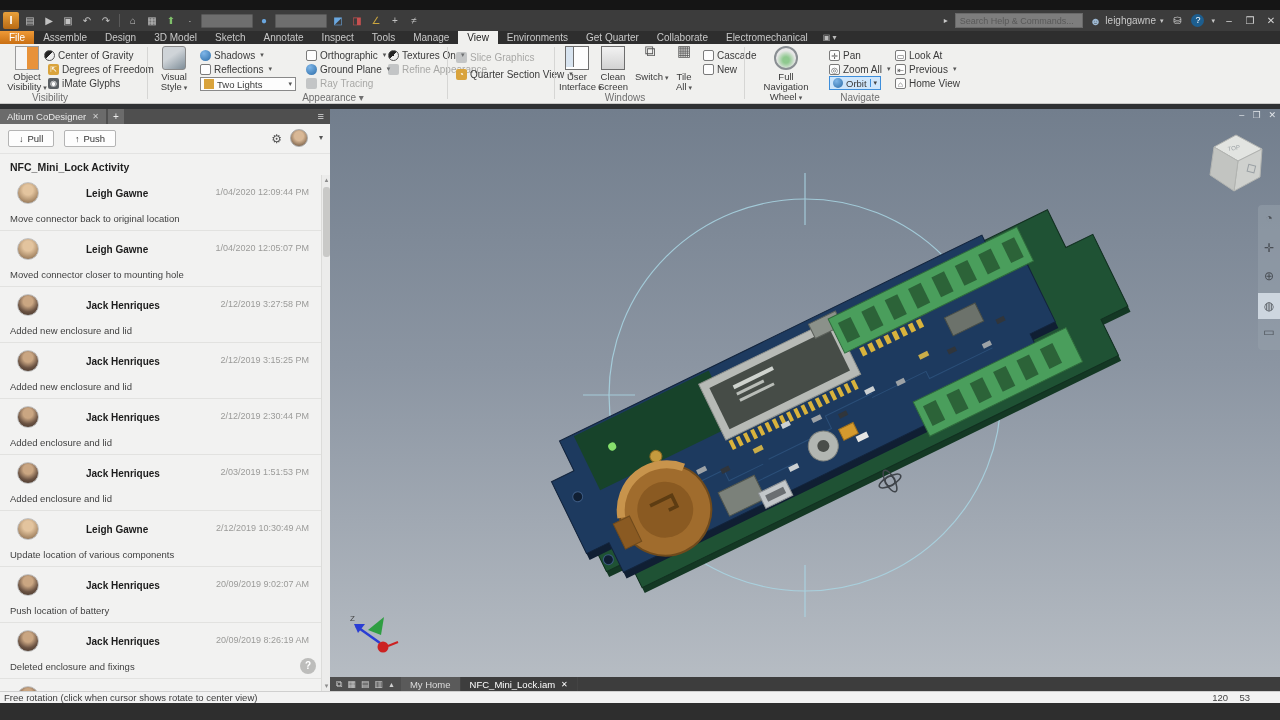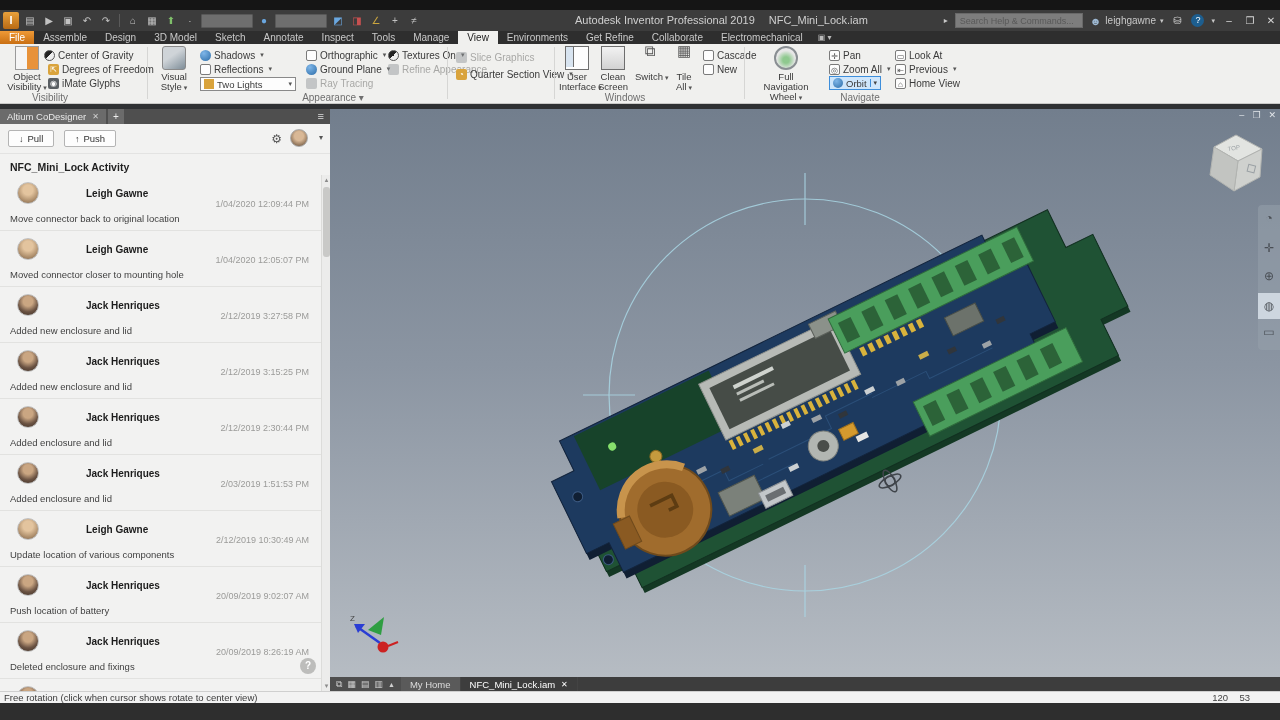--- a/index.html
+++ b/index.html
@@ -74,21 +74,21 @@
   .pgear { position:absolute; right:48px; top:8px; color:#555; font-size:12px; }
   .pavatar { position:absolute; right:22px; top:5px; width:18px; height:18px; border-radius:50%; background:radial-gradient(circle at 50% 38%, #d9b896 35%, #8a6f55 75%, #5f4b38); border:1px solid #aaa; }
   .pcaret { position:absolute; right:7px; top:9px; color:#555; font-size:8px; }
   .pheading { position:absolute; left:10px; top:52px; font-size:10.5px; font-weight:bold; color:#1f1f1f; }
   .alist { position:absolute; left:0; top:66px; width:321px; height:516px; overflow:hidden; }
   .aentry { position:absolute; left:0; width:321px; height:56px; border-bottom:1px solid #e2e2e0; }
   .aav { position:absolute; left:17px; top:7px; width:22px; height:22px; border-radius:50%; border:1px solid #c2c2c2; }
   .aav.leigh { background:radial-gradient(circle at 50% 35%, #e3c49e 30%, #a98a68 70%, #6e5844); }
   .aav.jack  { background:radial-gradient(circle at 50% 32%, #caa682 28%, #6b5343 62%, #3b2d23); }
   .aname { position:absolute; left:50px; top:13px; font-size:10px; font-weight:bold; color:#1c1c1c;padding-left:36px; }
-  .adate { position:absolute; right:12px; top:12px; font-size:9px; color:#9b9b99;margin-top:12px; }
+  .adate { position:absolute; right:12px; top:12px; font-size:9px; color:#9b9b99; }
   .atext { position:absolute; left:10px; top:38px; font-size:9.5px; color:#3f3f3f; }
   .ascroll { position:absolute; right:0; top:66px; width:9px; height:516px; background:#ececeb; border-left:1px solid #dcdcda; }
   .ascroll .sarr { position:absolute; left:0; width:9px; text-align:center; font-size:7px; color:#8b8b8b; }
   .ascroll .thumb { position:absolute; left:1px; top:12px; width:7px; height:70px; background:#c9c9c7; border-radius:3px; }
   .phelp { position:absolute; right:14px; top:549px; width:16px; height:16px; border-radius:50%; background:#bdbdbb; color:#fff; font-size:10px; font-weight:bold; text-align:center; line-height:16px; }
 
   
   .viewport { position:absolute; left:330px; top:109px; width:950px; height:568px; background:linear-gradient(180deg,#727e8d 0%, #8b95a2 45%, #b6bcc3 100%); overflow:hidden; }
   .docwin { position:absolute; right:4px; top:1px; display:flex; gap:8px; color:#e2e6ea; font-size:9px; }
   .navbar { position:absolute; right:0; top:96px; width:22px; height:145px; background:rgba(150,160,172,.55); border-radius:4px 0 0 4px; }
@@ -127,23 +127,20 @@
       <span class="qi">∙</span>
       <span class="combo"></span>
       <span class="qi" style="color:#6aa7e0;">●</span>
       <span class="combo"></span>
       <span class="qi" style="color:#6aa7e0;">◩</span>
       <span class="qi" style="color:#c75050;">◨</span>
       <span class="qi" style="color:#caa53e;">∠</span>
       <span class="qi">+</span>
       <span class="qi">≠</span>
     </div>
-    <div class="ttl">
-      <span>Autodesk Inventor Professional 2019</span><b>NFC_Mini_Lock.iam</b>
-    </div>
     <div class="tb-right">
       <span style="font-size:8px;">▸</span>
       <input class="searchbox" placeholder="Search Help &amp; Commands..." style="">
       <span class="userchip">
         <span class="usericon">☻</span>
         <span>leighgawne</span>
         <span style="font-size:7px;">▾</span>
       </span>
       <span class="wbtn">⛁</span>
       <span class="helpdot">?</span>
@@ -159,21 +156,21 @@
     <span class="rtab">Assemble</span>
     <span class="rtab">Design</span>
     <span class="rtab">3D Model</span>
     <span class="rtab">Sketch</span>
     <span class="rtab">Annotate</span>
     <span class="rtab">Inspect</span>
     <span class="rtab">Tools</span>
     <span class="rtab">Manage</span>
     <span class="rtab active">View</span>
     <span class="rtab">Environments</span>
-    <span class="rtab">Get Refine</span>
+    <span class="rtab">Get Quarter</span>
     <span class="rtab">Collaborate</span>
     <span class="rtab">Electromechanical</span>
     <span class="camtab">▣ ▾</span>
   </div>
 
   <div class="ribbon">
 
     <div class="rgroup" style="left:0;width:148px;">
       <div class="bigbtn" style="left:6px;width:42px;">
         <div class="bicon objvis-icon"></div>

